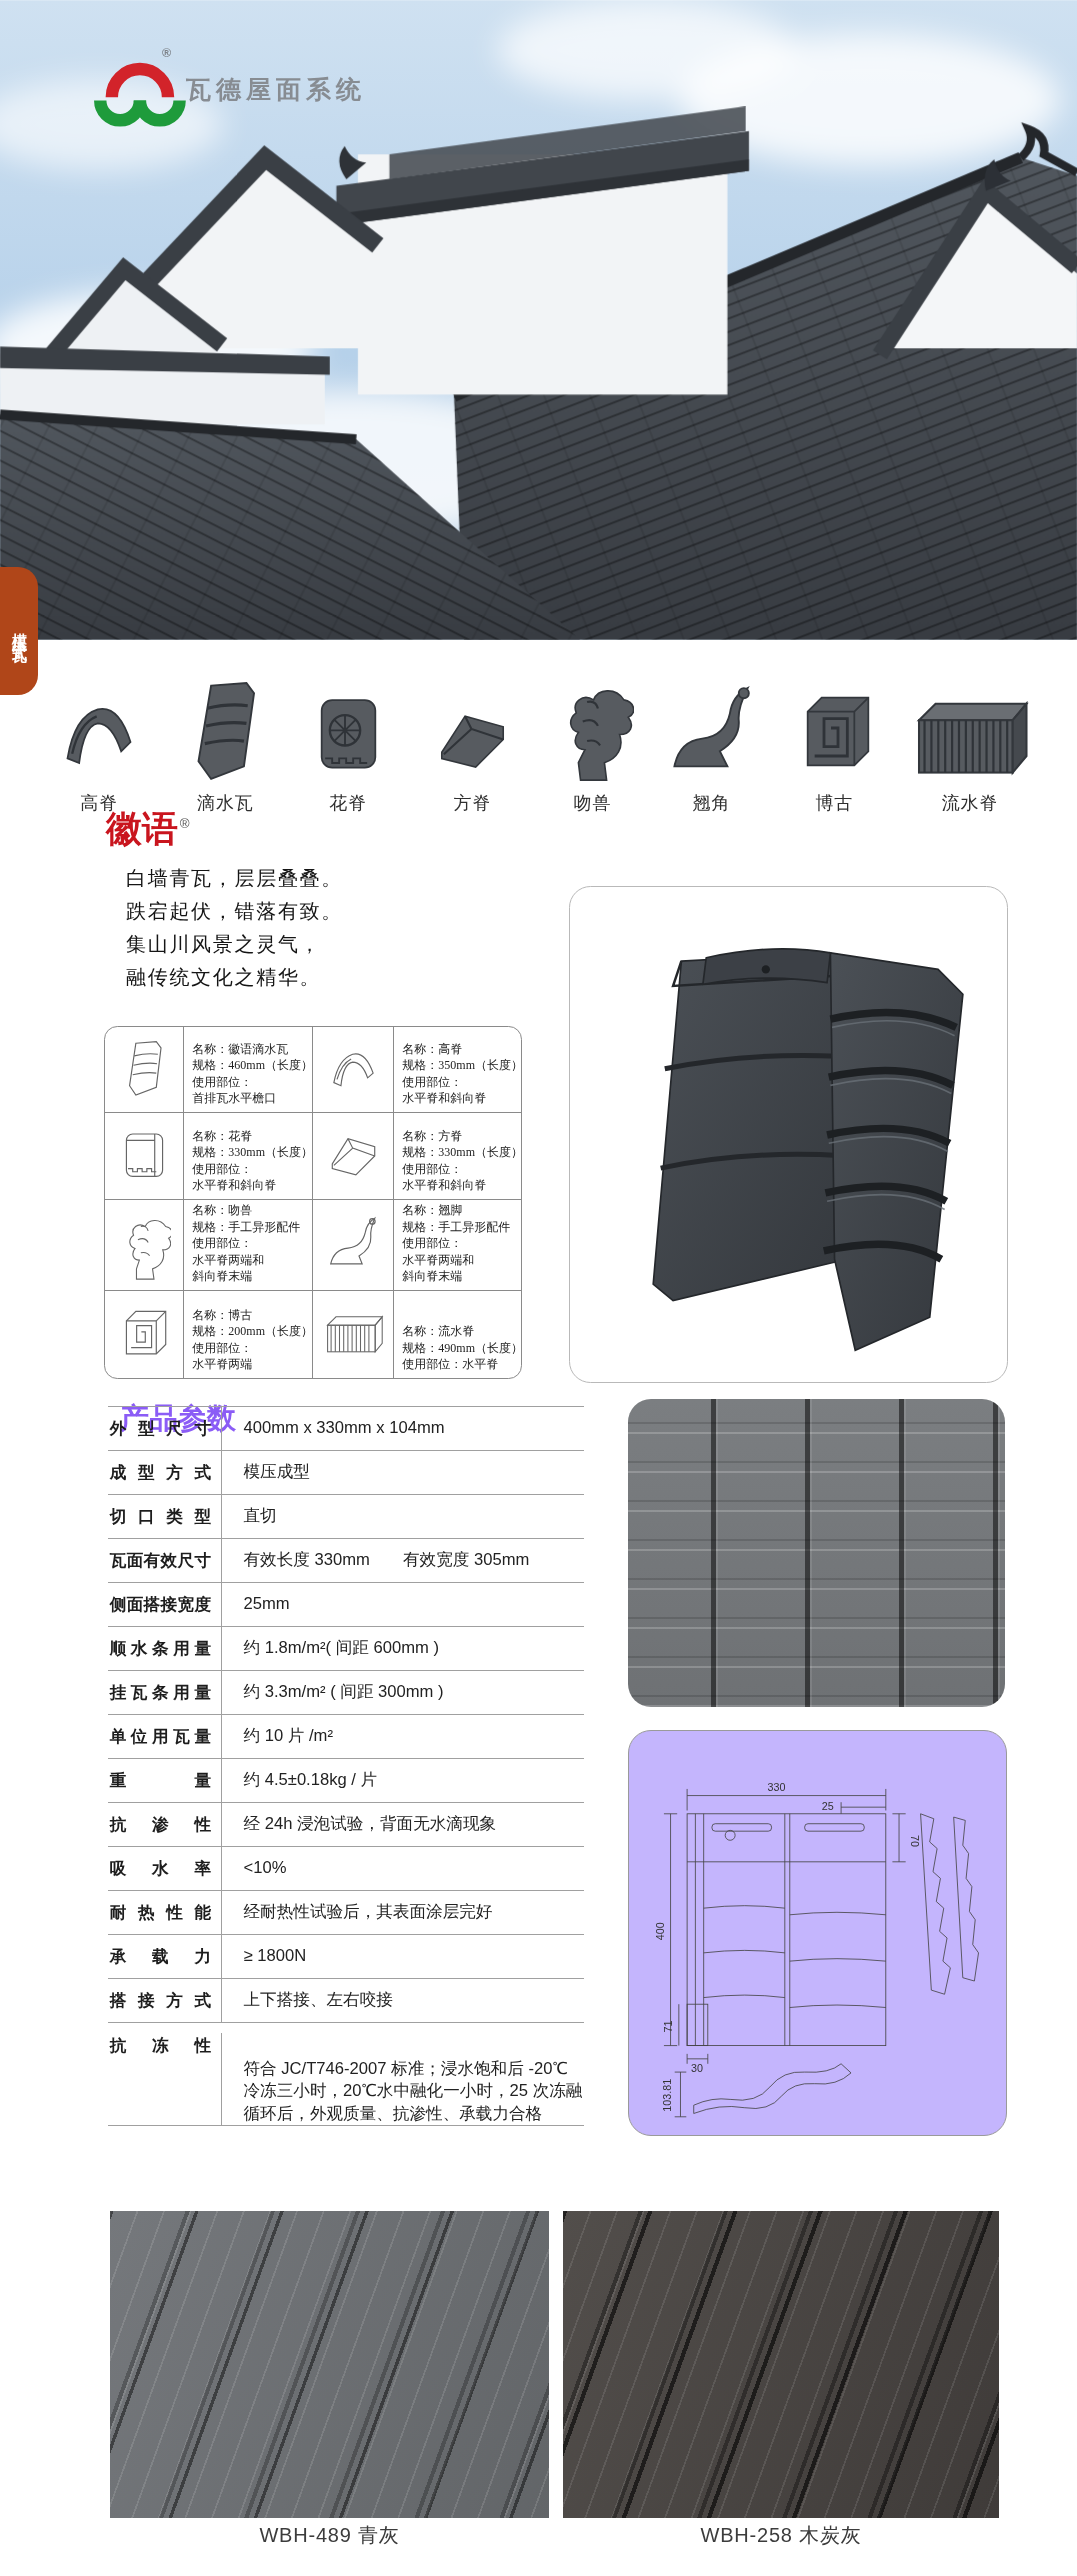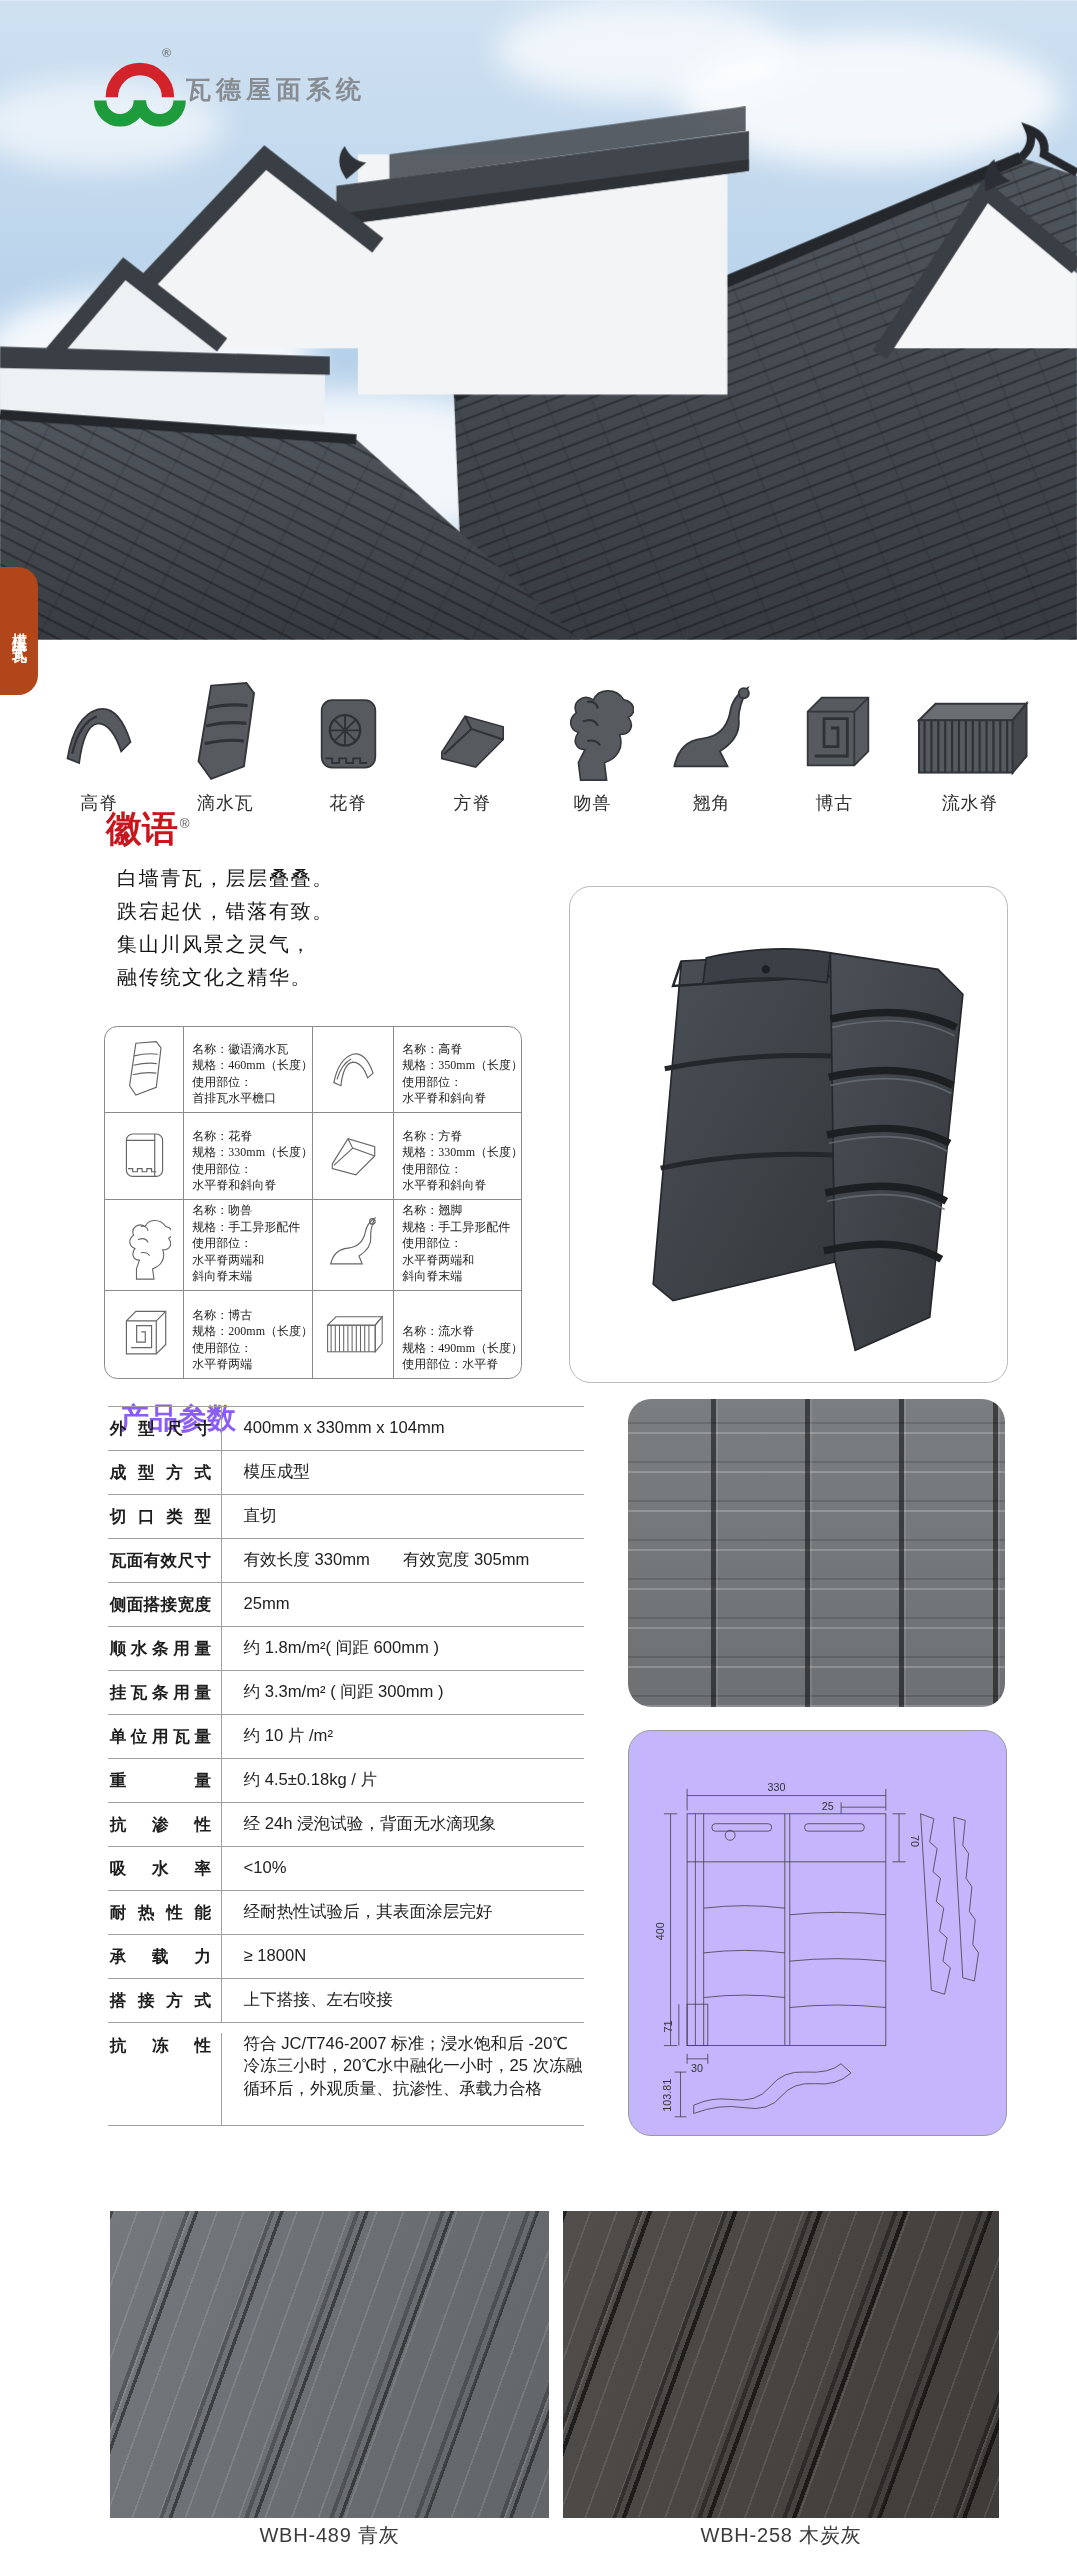--- a/index.html
+++ b/index.html
@@ -20,21 +20,21 @@
 
   
   .thumb-row{position:absolute;left:50px;top:676px;width:982px;height:139px;display:flex;
              justify-content:space-between;}
   .thumb{display:flex;flex-direction:column;align-items:center;justify-content:flex-end;}
   .thumb .t-label{font-size:18px;color:#2f2f2f;margin-top:6.6px;letter-spacing:0.8px;}
 
   
   .huiyu-title{position:absolute;left:106px;top:805px;font-size:36px;font-weight:bold;color:#c9151e;}
   .huiyu-title sup{font-size:13.3px;color:#555;font-weight:normal;margin-left:1.7px;}
-  .poem{position:absolute;left:117px;top:862px;font-family:"Liberation Serif",serif;
+  .poem{position:absolute;left:126px;top:862px;font-family:"Liberation Serif",serif;
         font-size:20px;line-height:33px;color:#151515;letter-spacing:1.7px;}
 
   
   .spec-grid{position:absolute;left:104px;top:1026px;width:416px;height:351px;
              border:0.8px solid #8a8a8a;border-radius:13.3px;overflow:hidden;background:#fff;
              display:grid;grid-template-columns:79px 129px 81px 127px;
              grid-template-rows:86px 87px 91px 87px;}
   .sg-cell{border-right:0.8px solid #8a8a8a;border-bottom:0.8px solid #8a8a8a;box-sizing:border-box;
            display:flex;align-items:center;justify-content:center;}
   .sg-cell.last-col{border-right:none;}
@@ -46,21 +46,21 @@
 
   
   .photo-box{position:absolute;left:569px;top:886px;width:437px;height:495px;background:#fff;
              border:0.8px solid #b9b9b9;border-radius:21.5px;display:flex;align-items:center;
              justify-content:center;overflow:hidden;}
 
   
   .params-title{position:absolute;left:120px;top:1399px;font-size:29px;font-weight:bold;color:#8b5cf6;}
   .params-table{position:absolute;left:108px;top:1406px;width:476px;border-bottom:0.8px solid #a0a0a0;}
   .prow{display:flex;border-top:0.8px solid #a0a0a0;align-items:center;height:43px;}
-  .prow.tall{height:93px;align-items:flex-start;padding-top:10px;box-sizing:border-box;height:103px;}
+  .prow.tall{height:93px;align-items:flex-end;padding-top:10px;box-sizing:border-box;height:103px;}
   .plabel{width:114px;min-width:114px;box-sizing:border-box;padding:0 10px 0 1.7px;
           border-right:0.8px solid #a0a0a0;font-size:16.6px;font-weight:bold;color:#1d1d1d;
           text-align:justify;text-align-last:justify;align-self:stretch;display:flex;
           align-items:center;}
   .prow.tall .plabel{align-items:flex-start;padding-top:1.7px;}
   .plabel span{width:100%;text-align:justify;text-align-last:justify;}
   .pvalue{padding-left:21.5px;font-size:16.6px;color:#222;line-height:22.4px;}
 
   
   .texture-box{position:absolute;left:628px;top:1399px;width:377px;height:308px;border-radius:23px;

